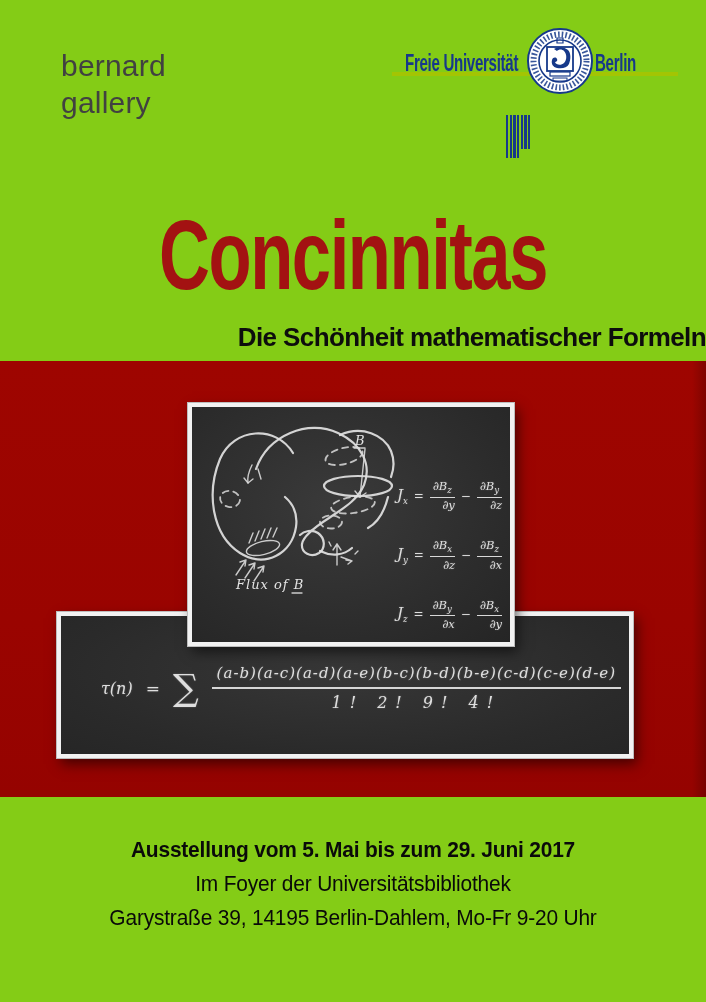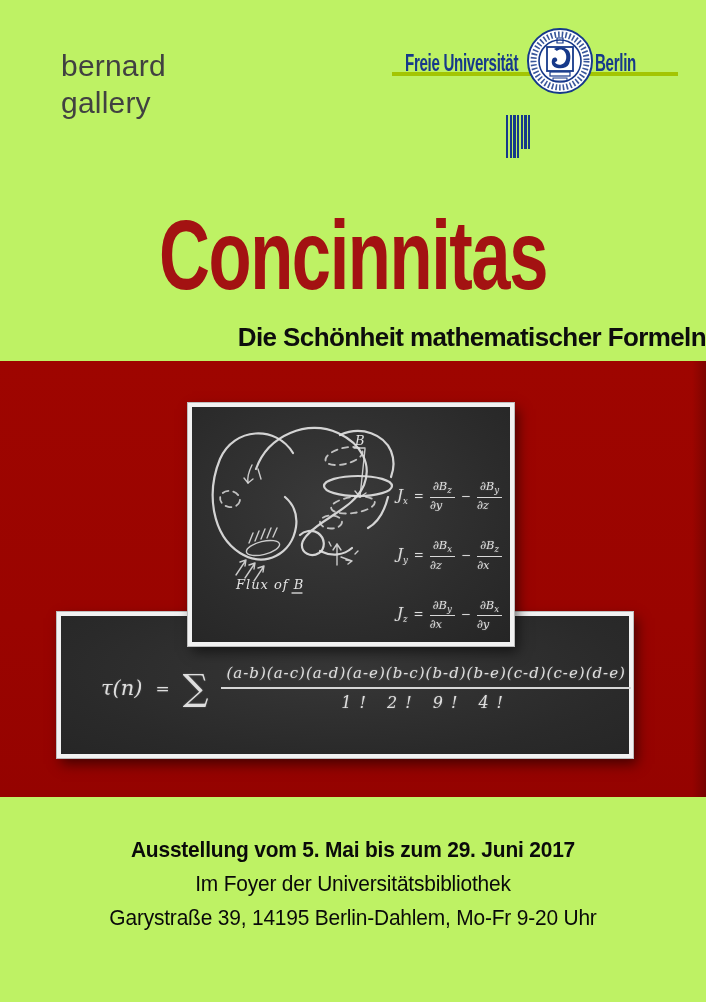--- a/index.html
+++ b/index.html
@@ -1,18 +1,18 @@
 <!DOCTYPE html>
 <html><head>
 <meta charset="utf-8">
 <style>
   * { margin:0; padding:0; box-sizing:border-box; }
   html,body { width:706px; height:1002px; background:#fff; }
   body { font-family:"Liberation Sans", sans-serif; position:relative; overflow:hidden; }
-  .page { position:absolute; inset:0; background:#bef264; }
+  .page { position:absolute; inset:0; background:#84cc16; }
 
   
   .gallery-logo { position:absolute; left:61px; top:47px; font-size:30px; line-height:37px;
     color:#414141; font-weight:300; letter-spacing:0.2px; }
 
   
   .fu-logo { position:absolute; left:392px; top:25px; width:286px; height:72px; }
   .fu-underline { position:absolute; left:0; top:47px; width:286px; height:4px; background:#a3c503; z-index:1; }
   .fu-left, .fu-right { position:absolute; top:24px; font-size:24px; font-weight:bold; color:#16398a;
     letter-spacing:-0.5px; transform:scaleX(0.63); transform-origin:left top; white-space:nowrap; z-index:1; }
@@ -54,29 +54,29 @@
   .dash { stroke:#d9d9d9; stroke-width:1.8; fill:none; stroke-dasharray:6 5; stroke-linecap:round; opacity:0.85; }
   .svgtext { fill:#e3e3e3; font-family:"DejaVu Serif", serif; font-style:italic; }
 
   
   .eqs { position:absolute; right:8px; bottom:12px; color:#dedede;
     font-family:"DejaVu Serif", serif; font-style:italic; text-shadow:0 0 2px rgba(255,255,255,0.25); }
   .eq-row { display:flex; align-items:center; gap:6px; margin-top:28px; }
   .jl { font-size:15px; }
   .jl sub, .fn sub { font-size:8.5px; }
   .op { font-size:12px; }
-  .frac { display:inline-block; text-align:left; font-size:11.5px; line-height:1.05; }
+  .frac { display:inline-block; text-align:right; font-size:11.5px; line-height:1.05; }
   .frac .fn { display:block; border-bottom:1.3px solid #d8d8d8; padding:0 3px 1.5px; }
   .frac .fd { display:block; padding-top:1.5px; }
 
   
   .formula { position:absolute; left:40px; top:48px; right:10px; display:flex; align-items:center; gap:13px;
     color:#dedede; font-family:"DejaVu Serif", serif; font-style:italic;
     text-shadow:0 0 2px rgba(255,255,255,0.28); }
-  .tau { font-size:21px; }
+  .tau { font-size:16px; }
   .f-eq { font-size:17px; }
   .sigma { font-size:36px; font-style:normal; line-height:1; }
   .frac-big { display:inline-block; text-align:center;font-style:italic; }
   .frac-big .num { display:block; font-size:15px; letter-spacing:1px; border-bottom:2px solid #d6d6d6;
     padding:0 5px 5px; white-space:nowrap; }
   .frac-big .den { display:block; font-size:16px; letter-spacing:8px; padding-top:4px; }
 
   
   .footer { position:absolute; top:833px; width:100%; text-align:center; font-size:22.5px; line-height:34px;
     color:#0a0a0a; transform:scaleX(0.93); transform-origin:center top; letter-spacing:-0.2px; }

